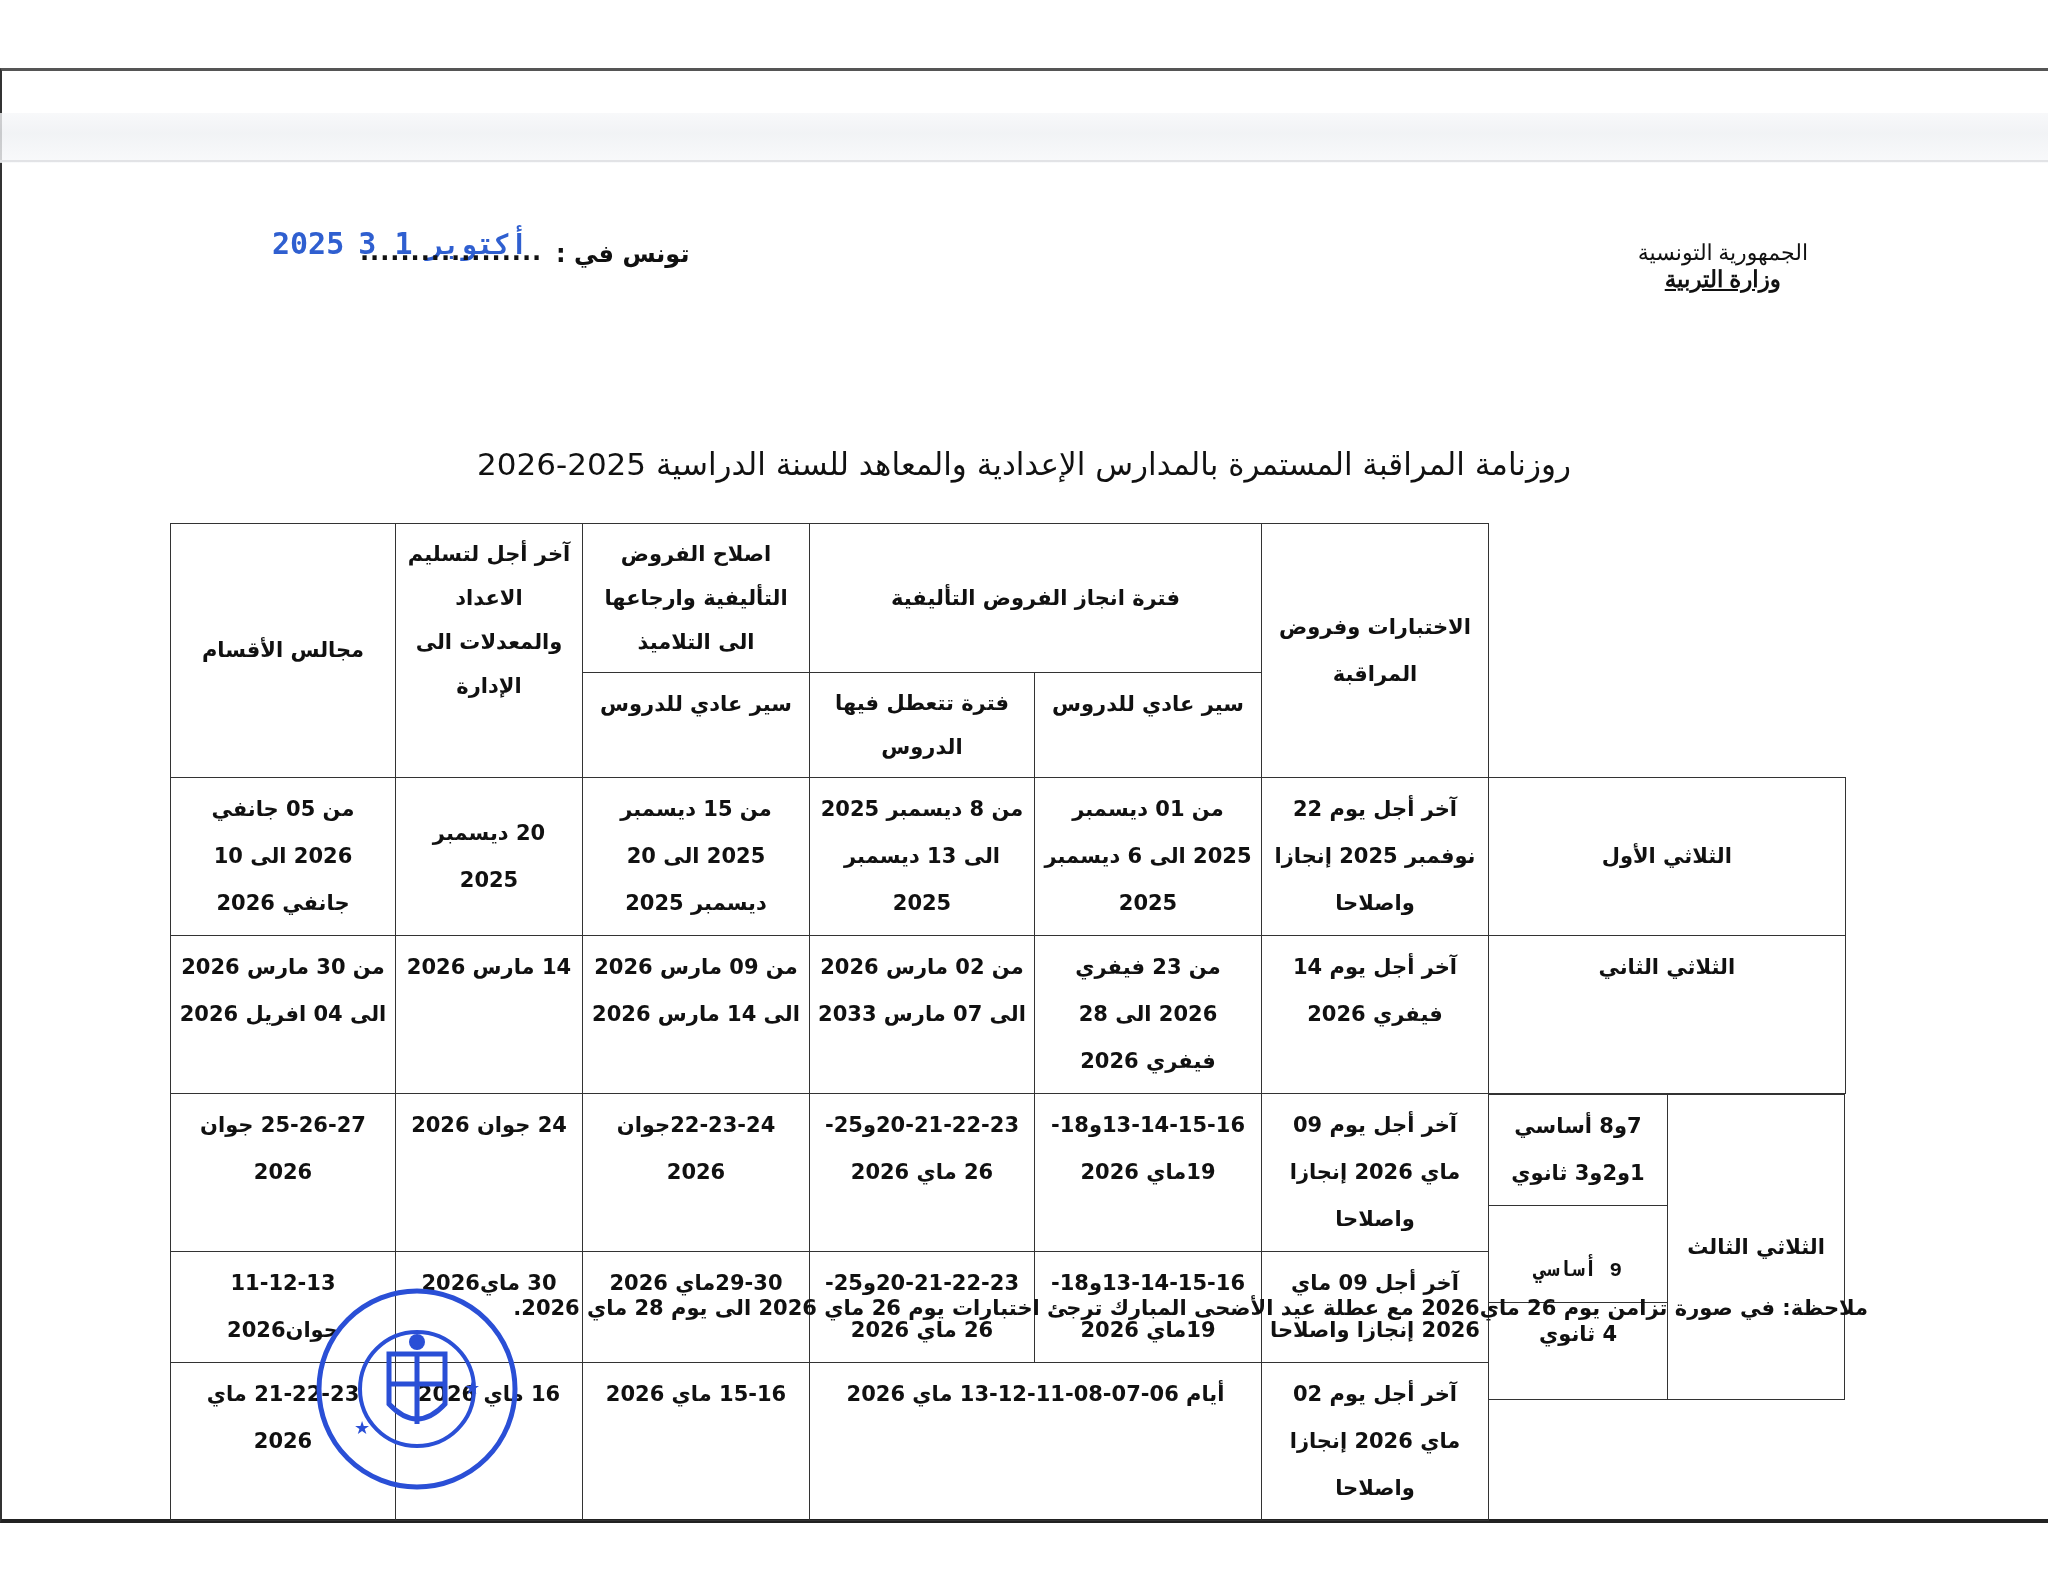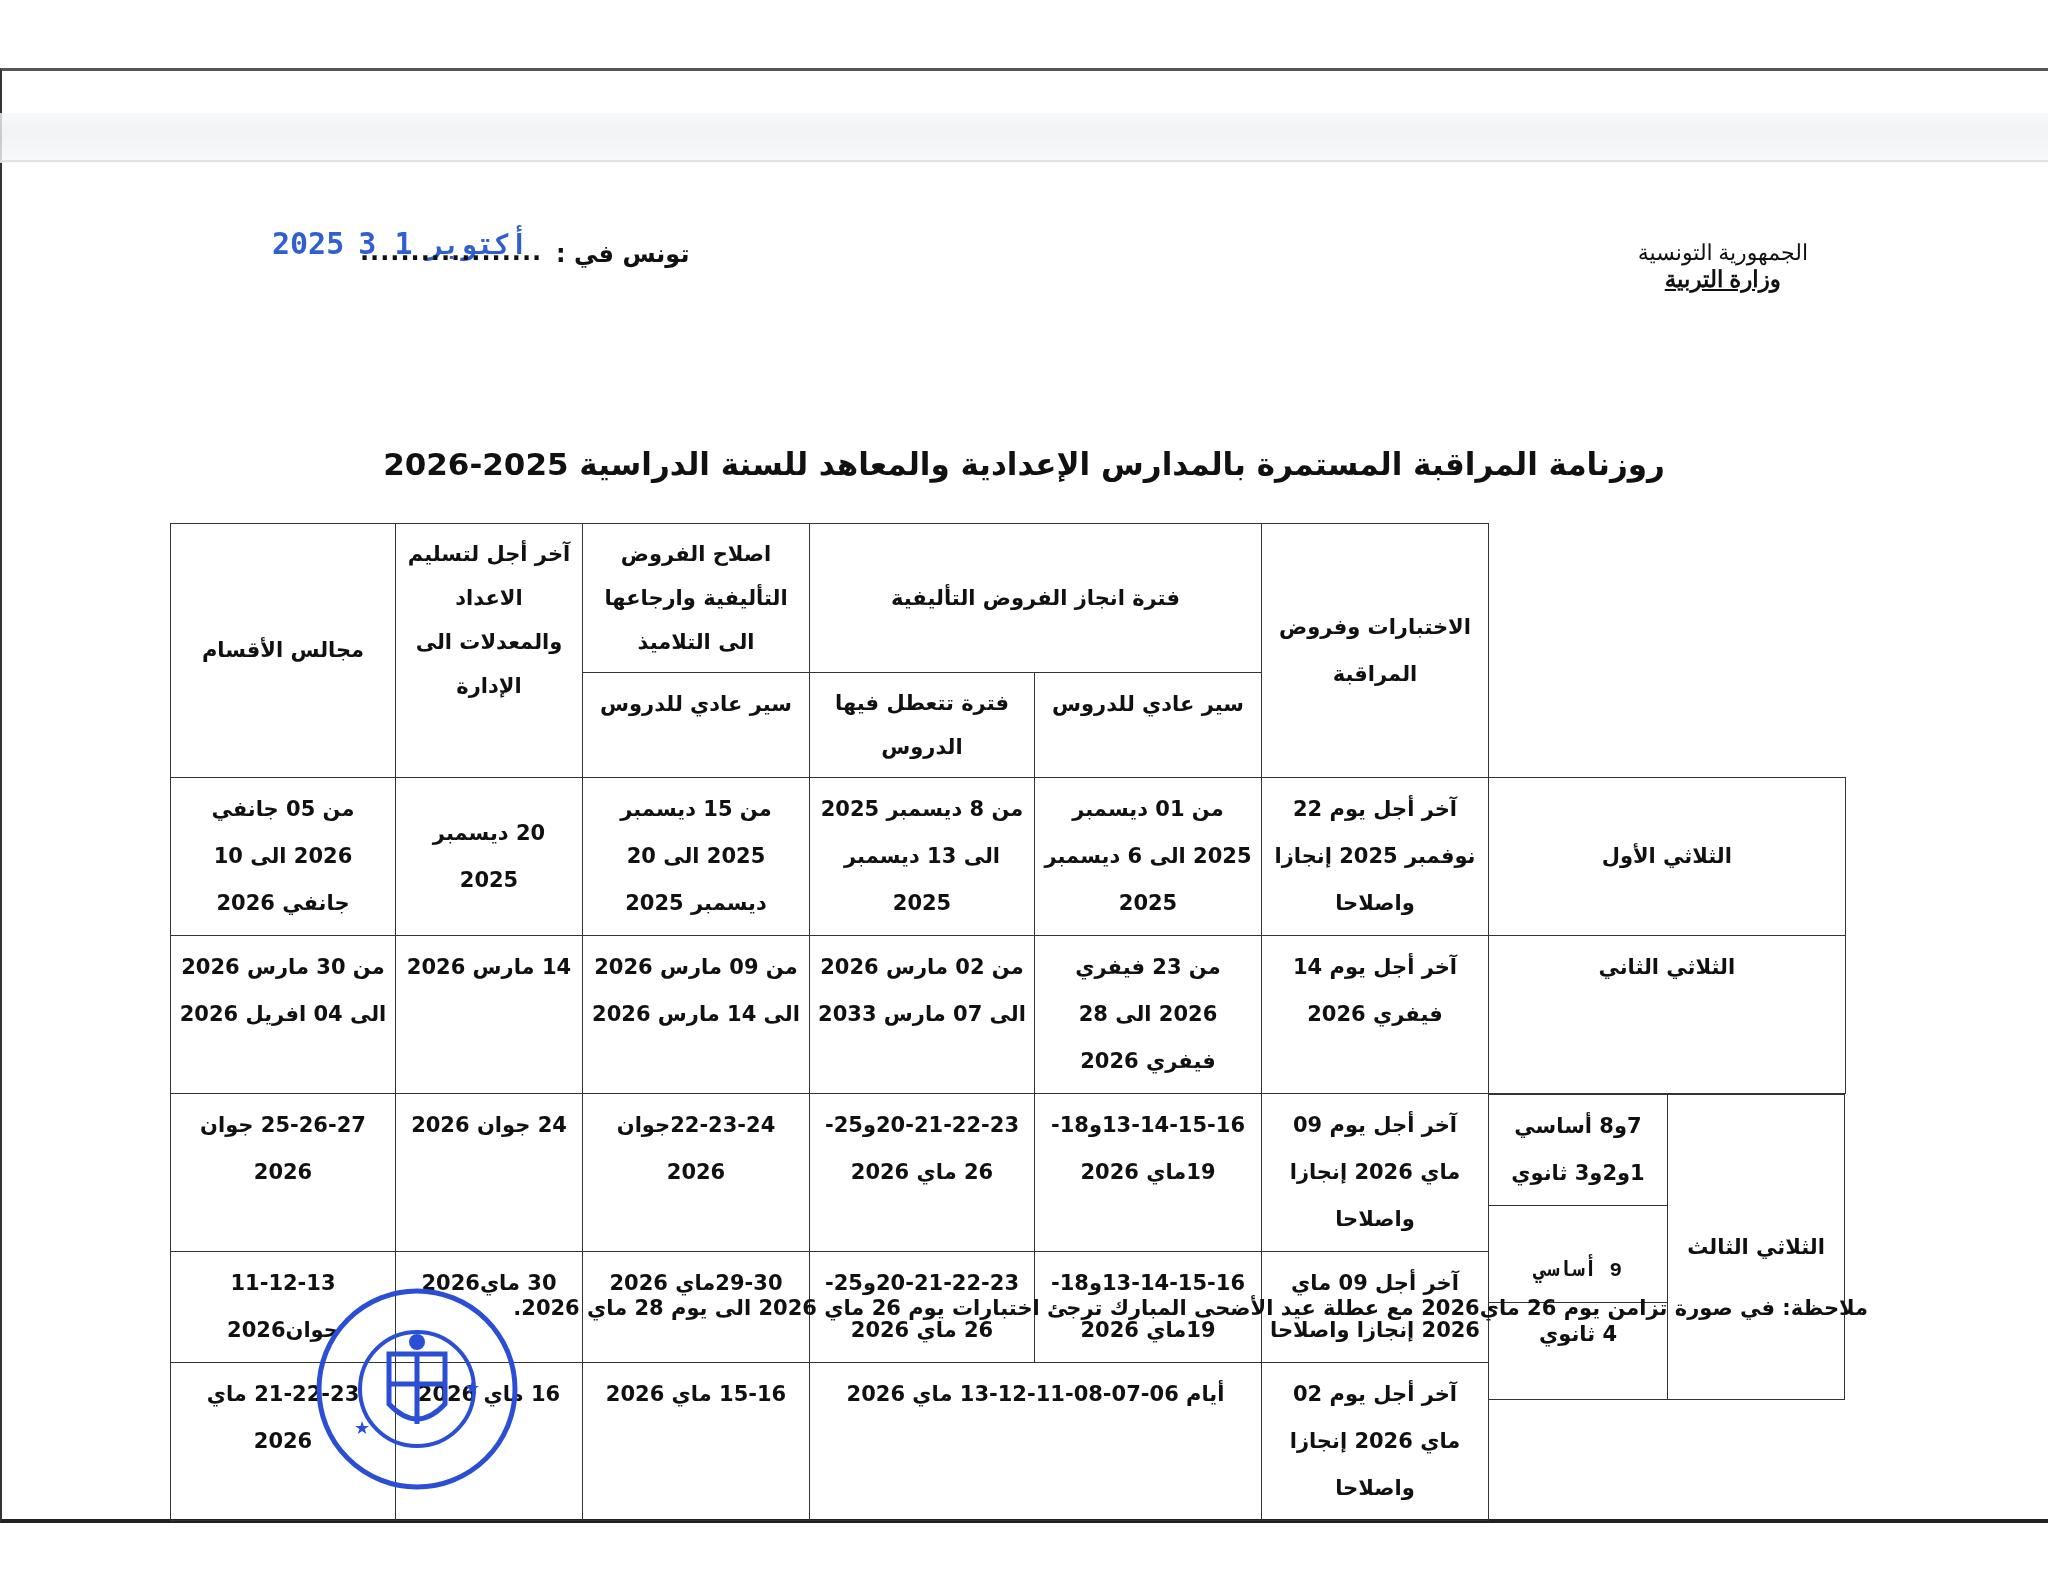--- a/index.html
+++ b/index.html
@@ -14,21 +14,21 @@
   .hdr-right { position:absolute; right:240px; top:240px; text-align:center; direction:rtl;font-family:Liberation Serif, serif; }
   .hdr-right .l1 { font-size:22px; }
   .hdr-right .l2 { font-size:23px; font-weight:bold; text-decoration:underline; margin-top:0; display:inline-block; }
   .hdr-left { position:absolute; left:272px; top:226px; direction:rtl; display:flex; align-items:flex-end; gap:14px; }
   .hdr-left .place { font-size:24px; font-weight:bold; }
   .hdr-left .dots { font-size:24px; font-weight:bold; letter-spacing:1px; margin-bottom:2px; }
   .stamp-date { position:absolute; left:272px; top:226px; color:#2f5fd0; font-weight:bold;
                 font-family:"DejaVu Sans Mono", "Liberation Mono", monospace; font-size:30px; direction:ltr; }
   .stamp-date span { margin-right:14px; }
   .title { position:absolute; left:0; width:2048px; top:446px; text-align:center; direction:rtl;
-           font-size:31px; font-weight:bold; }
+           font-size:31px; font-weight:normal; }
   table.cal { position:absolute; left:170px; top:523px; border-collapse:collapse; direction:rtl;
               font-size:21px; font-weight:bold; }
   table.cal td { border:1.6px solid #333; text-align:center; vertical-align:top; padding:8px 8px; line-height:47px; }
   td.blank { border-top:none !important; border-right:none !important; border-bottom:none !important; }
   .note { position:absolute; right:180px; top:1296px; direction:rtl; font-size:21px; font-weight:bold; }
   .seal { position:absolute; left:314px; top:1284px; width:206px; height:210px; }
 </style>
 </head>
 <body>
 

